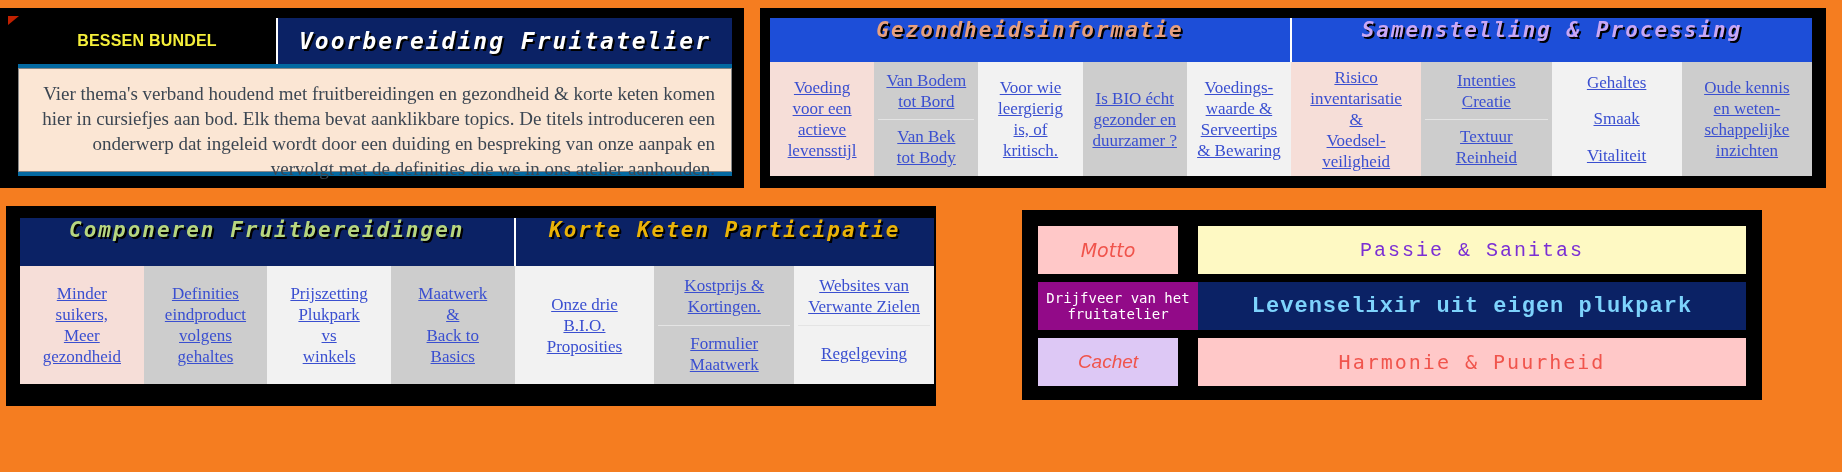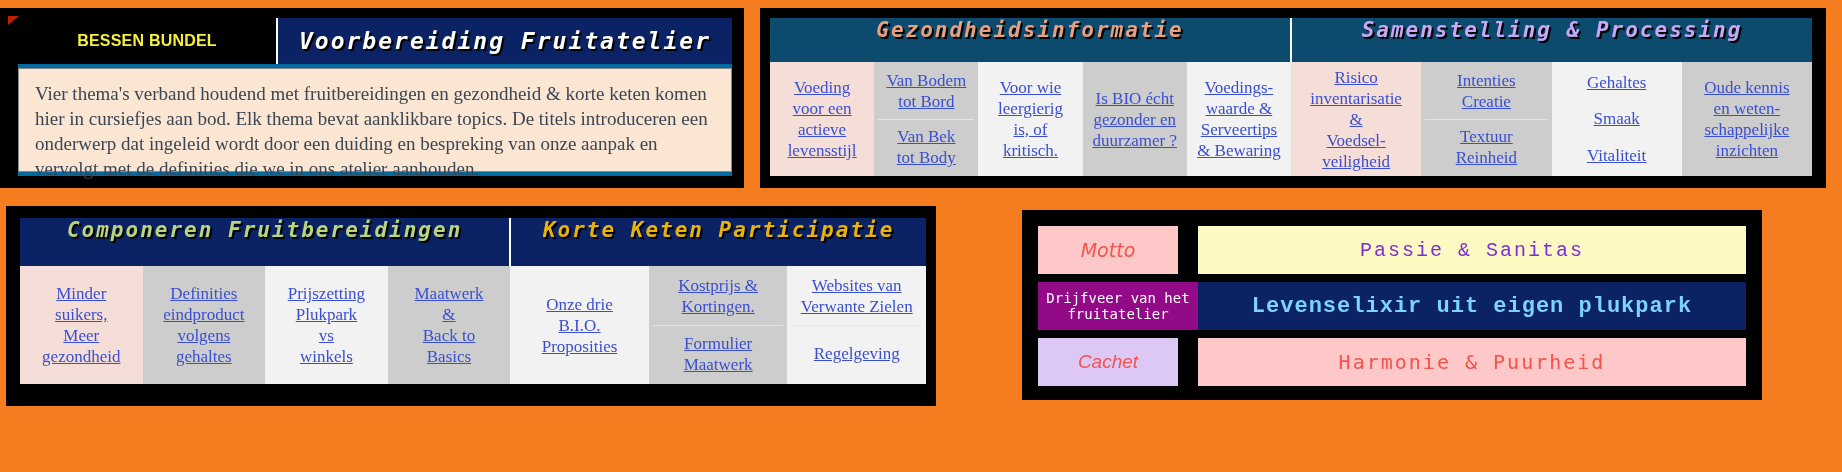--- a/index.html
+++ b/index.html
@@ -39,35 +39,35 @@
     font-family:"DejaVu Sans Mono",monospace;
     font-style:italic;font-weight:bold;font-size:23px;
     letter-spacing:2px;
     display:flex;align-items:center;justify-content:center;
     text-shadow:2px 2px 0 #000;
   }
   .intro-box{
     margin-top:4px;height:104px;background:#fbe6d4;
     border:1px solid #888;
     padding:12px 16px 0 16px;box-sizing:border-box;
-    color:#3c4652;font-size:19px;line-height:25px;
+    color:#3c4652;font-size:19px;line-height:25px;text-align:right;
   }
 
   .panel-gap{width:16px;background:#f57d20;}
 
   .panel-b{
     width:1066px;height:180px;background:#000;
     padding:10px 14px 12px 10px;box-sizing:border-box;
   }
   .theme-table{
     width:100%;height:100%;border-collapse:collapse;table-layout:fixed;
   }
   .theme-table td{vertical-align:top;padding:0;}
   .th-title{
-    background:#0c4a6e;height:44px;
+    background:#1d4ed8;height:44px;
     font-family:"DejaVu Sans Mono",monospace;
     font-style:italic;font-weight:bold;font-size:21px;
     letter-spacing:2px;text-align:center;vertical-align:middle;
     text-shadow:2px 2px 0 #000;
     border-right:2px solid #fff;
   }
   .th-title.health{color:#e8a07e;}
   .th-title.compo{color:#c9a7f5;border-right:none;}
   .cellrow{display:flex;height:114px;}
   .lcell{
@@ -85,21 +85,21 @@
     flex:1;display:flex;align-items:center;justify-content:center;
     width:100%;text-align:center;
   }
   .subcell + .subcell{border-top:1px solid #e4e4e4;}
 
   
   .bottom-row{position:absolute;left:0;top:196px;width:1842px;height:268px;}
 
   .panel-c{
     position:absolute;left:6px;top:10px;width:930px;height:200px;
-    background:#000;padding:12px 10px 14px 14px;box-sizing:border-box;
+    background:#000;padding:12px 2px 14px 14px;box-sizing:border-box;
   }
   .ct-title{
     background:#0b2265;height:48px;
     font-family:"DejaVu Sans Mono",monospace;
     font-style:italic;font-weight:bold;font-size:21px;
     letter-spacing:2px;text-align:center;vertical-align:middle;
     text-shadow:2px 2px 0 #000;
   }
   .ct-title.comp{color:#b7d67f;border-right:2px solid #fff;}
   .ct-title.korte{color:#eab308;}

